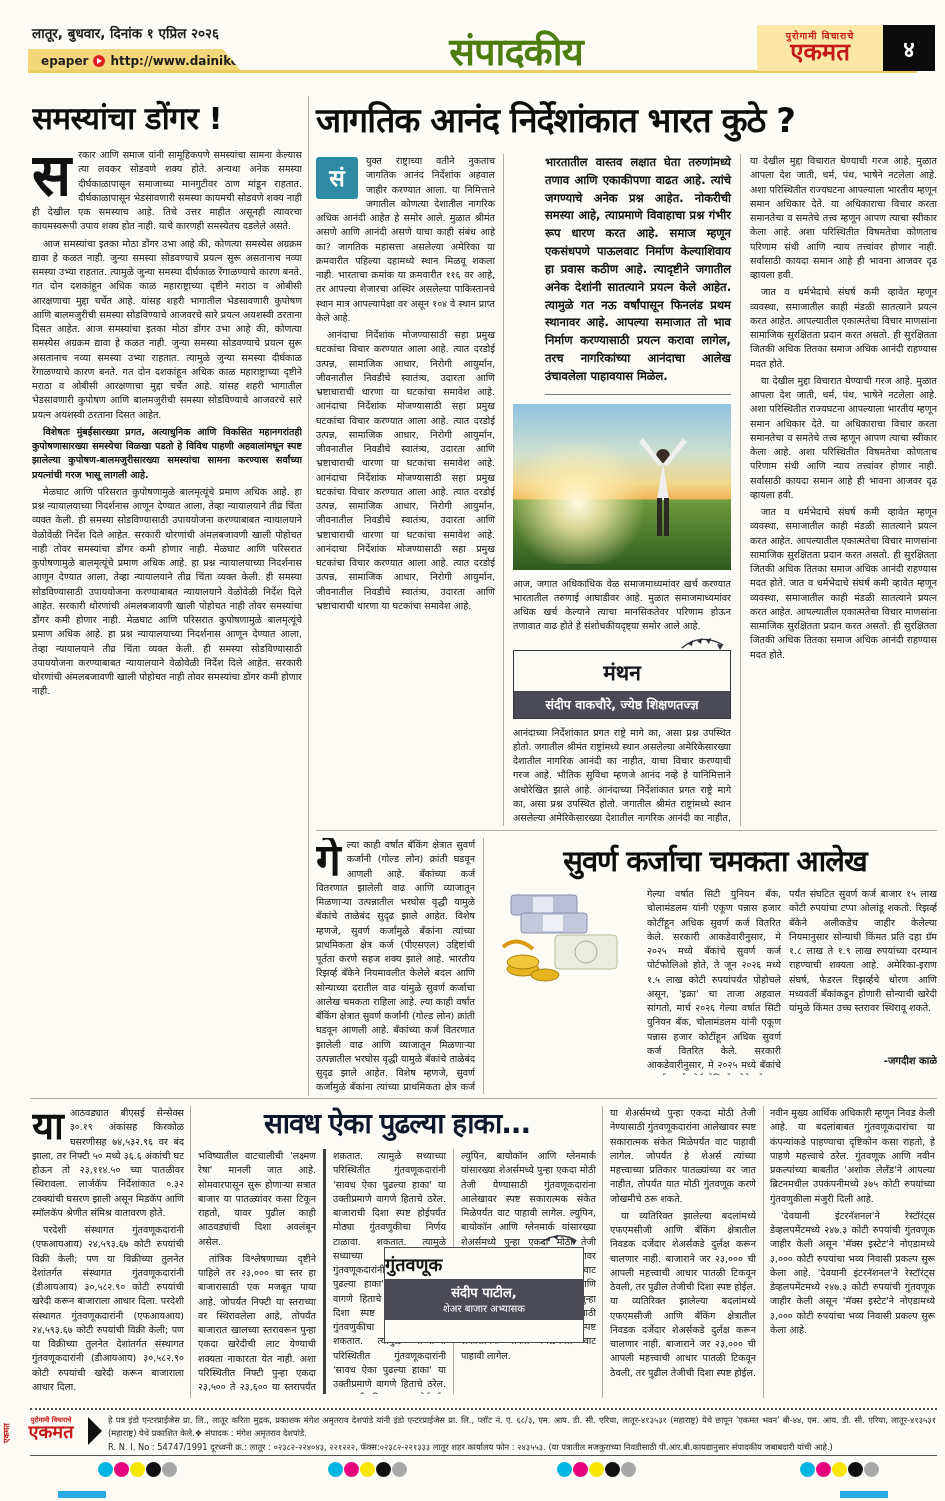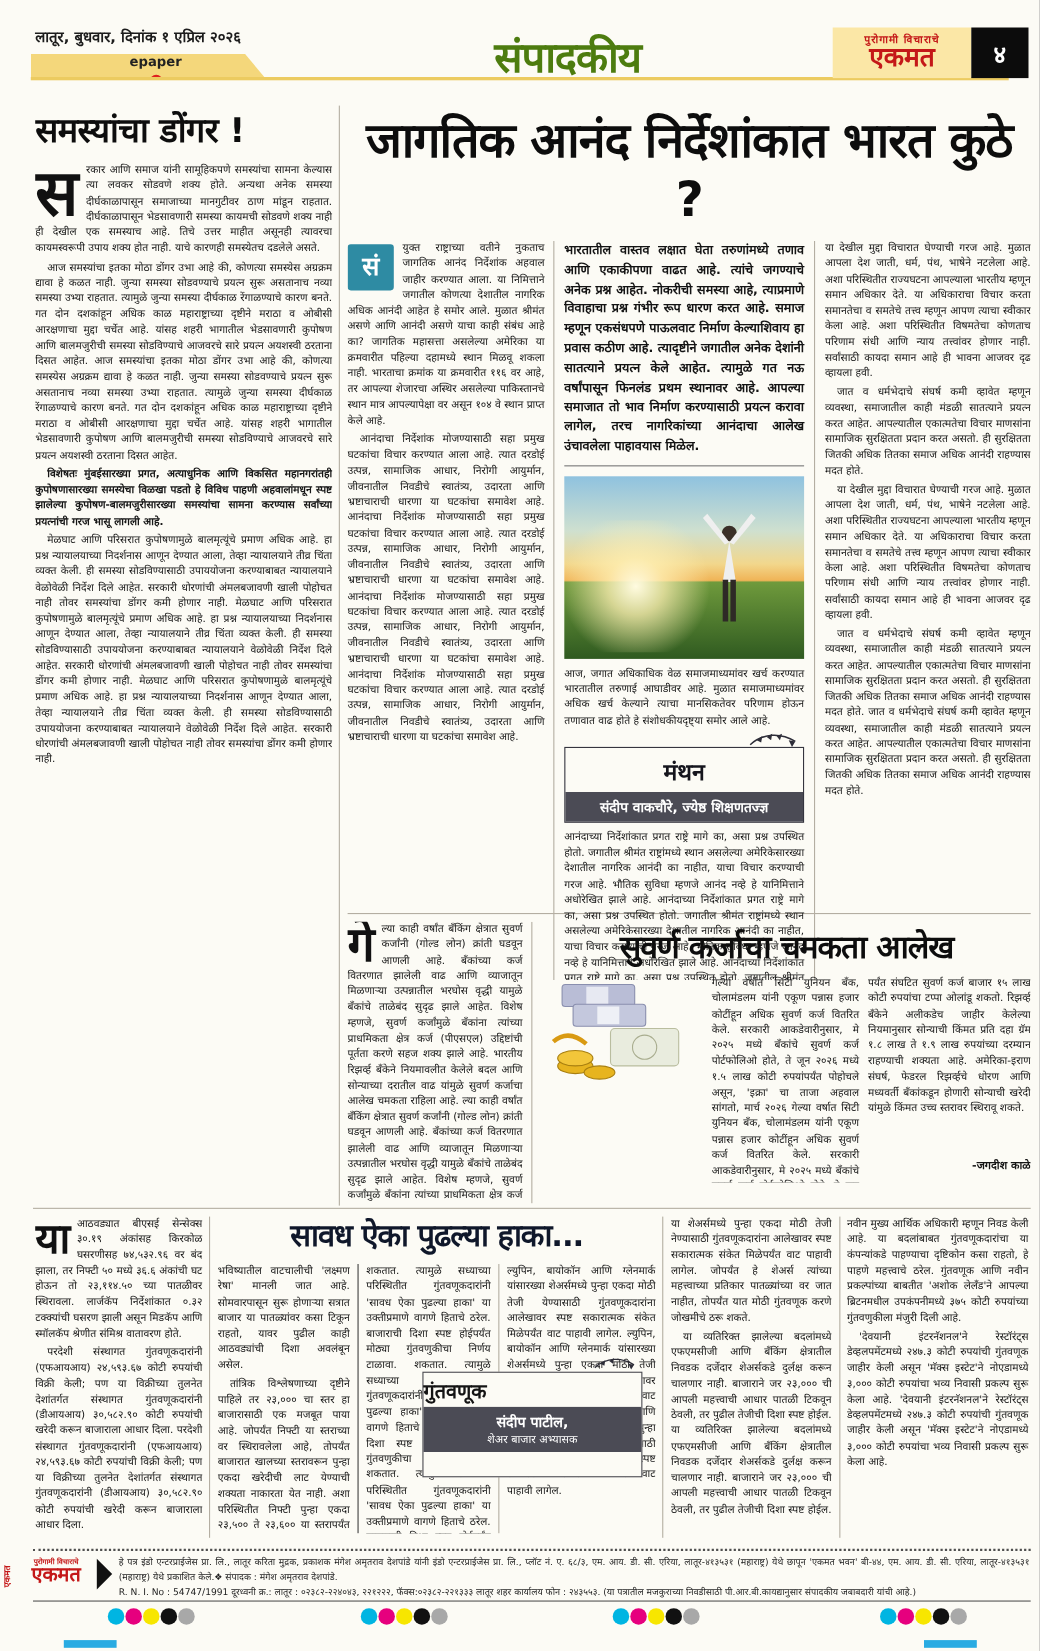--- a/index.html
+++ b/index.html
@@ -2,21 +2,21 @@
 <html><head>
 <meta charset="utf-8">
 <style>
   * { margin:0; padding:0; box-sizing:border-box; }
   body { background:#888; font-family:"DejaVu Sans", sans-serif; }
   .page { position:relative; width:945px; height:1501px; margin:0 auto; background:#fcfbf5; overflow:hidden; color:#141414; }
 
   
   .dateline { position:absolute; left:32px; top:24px; font-size:13.5px; font-weight:bold; color:#1c1c1c; }
   .epaper-strip { position:absolute; left:28px; top:49px; width:214px; height:23px; background:#f4d77b;
-    clip-path:polygon(0 0,91% 0,100% 100%,0 100%); display:flex; align-items:center; gap:5px; padding-left:13px;flex-direction:column; }
+    clip-path:polygon(0 0,91% 0,100% 100%,0 100%); display:flex; align-items:center; gap:5px; padding-left:13px; }
   .epaper-label { font-size:12px; font-weight:bold; color:#222; }
   .epaper-icon { width:12px; height:12px; border-radius:50%; background:#df1f1f; position:relative; flex:0 0 auto; }
   .epaper-icon:after { content:""; position:absolute; left:4px; top:3px; border-left:5px solid #fff; border-top:3px solid transparent; border-bottom:3px solid transparent; }
   .epaper-url { font-size:12px; font-weight:bold; color:#1d1d1d; }
   .header-rule { position:absolute; left:28px; top:70px; width:889px; height:3px; background:#eccb60; }
   .section-title { position:absolute; left:356px; top:24px; width:320px; text-align:center; font-size:38px; font-weight:bold; color:#4d7c0f; letter-spacing:-1px; }
   .masthead { position:absolute; left:757px; top:25px; width:126px; height:46px; background:#fbe7a6; text-align:center; overflow:hidden; }
   .masthead-tagline { font-size:9.5px; color:#c41818; font-weight:bold; margin-top:4px; letter-spacing:1px; }
   .masthead-name { font-size:24px; color:#c41818; font-weight:bold; line-height:0.9; }
   .page-number-box { position:absolute; left:883px; top:25px; width:52px; height:46px; background:#0c0c0c; color:#fff; font-size:22px; font-weight:bold; display:flex; align-items:center; justify-content:center; }
@@ -29,28 +29,28 @@
   .body-text p.first { text-indent:0; }
   .bold-par { font-weight:bold; }
 
   
   .art-mountain { position:absolute; left:32px; top:96px; width:270px; height:990px; overflow:hidden; }
   .art-mountain h1 { font-size:31px; font-weight:bold; letter-spacing:-0.5px; color:#0d0d0d; margin-bottom:10px; }
   .dropcap-plain { float:left; font-size:58px; line-height:50px; font-weight:bold; margin:2px 7px 0 0; color:#111; }
 
   
   .art-happy { position:absolute; left:316px; top:96px; width:621px; }
-  .art-happy h1 { font-size:44px; font-weight:bold; text-align:center; letter-spacing:-1px; color:#0d0d0d; }
+  .art-happy h1 { font-size:34px; font-weight:bold; letter-spacing:-1px; color:#0d0d0d; }
   .happy-cols { display:flex; margin-top:12px; height:672px; overflow:hidden; }
   .hcol1 { width:188px; padding-right:8px; border-right:1px solid #b4aea2; }
   .hcol2 { width:237px; padding:0 9px; border-right:1px solid #b4aea2; }
   .hcol3 { flex:1; padding-left:9px; }
   .dropcap-box { float:left; width:42px; height:42px; background:#2e8ba3; color:#fff; font-size:23px; font-weight:bold;
      display:flex; align-items:center; justify-content:center; border-radius:3px; margin:3px 8px 2px 0; }
-  .lead { font-size:11.5px; font-weight:bold; line-height:1.55; text-align:justify; padding-bottom:8px; border-bottom:1.5px solid #777; }
+  .lead { font-size:11.5px; font-weight:bold; line-height:1.55; text-align:justify; padding-bottom:8px; border-bottom:1.5px solid #777;margin-left:32px; }
   .photo { height:166px; margin:9px 0 7px; position:relative; overflow:hidden;
      background:linear-gradient(180deg,#8fc2df 0%,#cfe0cf 30%,#f2d78c 48%,#f0b457 57%,#6f9a3c 58%,#2f5a20 100%); }
   .sun-glow { position:absolute; left:-20px; top:40px; width:170px; height:120px;
      background:radial-gradient(circle,#fffbe0 0%,rgba(255,240,180,0.75) 25%,rgba(255,230,150,0) 65%); }
   .manthan { border:1.5px solid #35353f; position:relative; margin-top:16px; background:#fcfbf5; }
   .manthan-title { text-align:center; font-size:21px; font-weight:bold; padding:7px 0 5px; color:#15151d; }
   .manthan-byline { background:#4b4b55; color:#fff; text-align:center; font-size:12.5px; font-weight:bold; padding:5px 2px; }
   .flourish { position:absolute; top:-17px; right:4px; }
 
   
@@ -65,21 +65,21 @@
   .gold-img { height:100px; margin:0 4px 5px 0; }
   .gold-author { font-weight:bold; font-size:10px; text-align:right; margin-top:18px; }
   .gcc-text { height:148px; overflow:hidden; }
   .dropcap-mid { float:left; font-size:44px; line-height:40px; font-weight:bold; margin:2px 6px 0 0; color:#111; }
 
   
   .art-market { position:absolute; left:32px; top:1106px; width:152px; height:292px; overflow:hidden; }
   .art-caution { position:absolute; left:198px; top:1103px; width:398px; height:297px; }
   .art-caution h2 { font-size:28px; font-weight:bold; text-align:center; letter-spacing:-1px; color:#0f172a; }
   .caution-body { position:relative; display:flex; margin-top:8px; height:245px; overflow:hidden; }
-  .ccol1 { width:128px; padding-right:7px; border-right:1px solid #404040; }
+  .ccol1 { width:128px; padding-right:7px; border-right:3px solid #404040; }
   .ccol2 { width:128px; padding:0 7px; border-right:1px solid #b4aea2; }
   .ccol3 { flex:1; padding-left:7px; }
   .invest-box { position:absolute; left:186px; top:98px; width:200px; height:96px; background:#fcfbf5; border:1px solid #4a4a50; }
   .invest-title { text-align:left; font-size:18px; font-weight:bold; padding:4px 0 3px; }
   .invest-bar { background:#4b4b55; color:#fff; text-align:center; padding:4px 2px 5px; }
   .invest-name { font-size:13px; font-weight:bold; }
   .invest-role { font-size:10px; }
   .col-d { position:absolute; left:610px; top:1106px; width:146px; height:292px; overflow:hidden; }
   .col-e { position:absolute; left:770px; top:1106px; width:165px; height:292px; overflow:hidden; }
 

